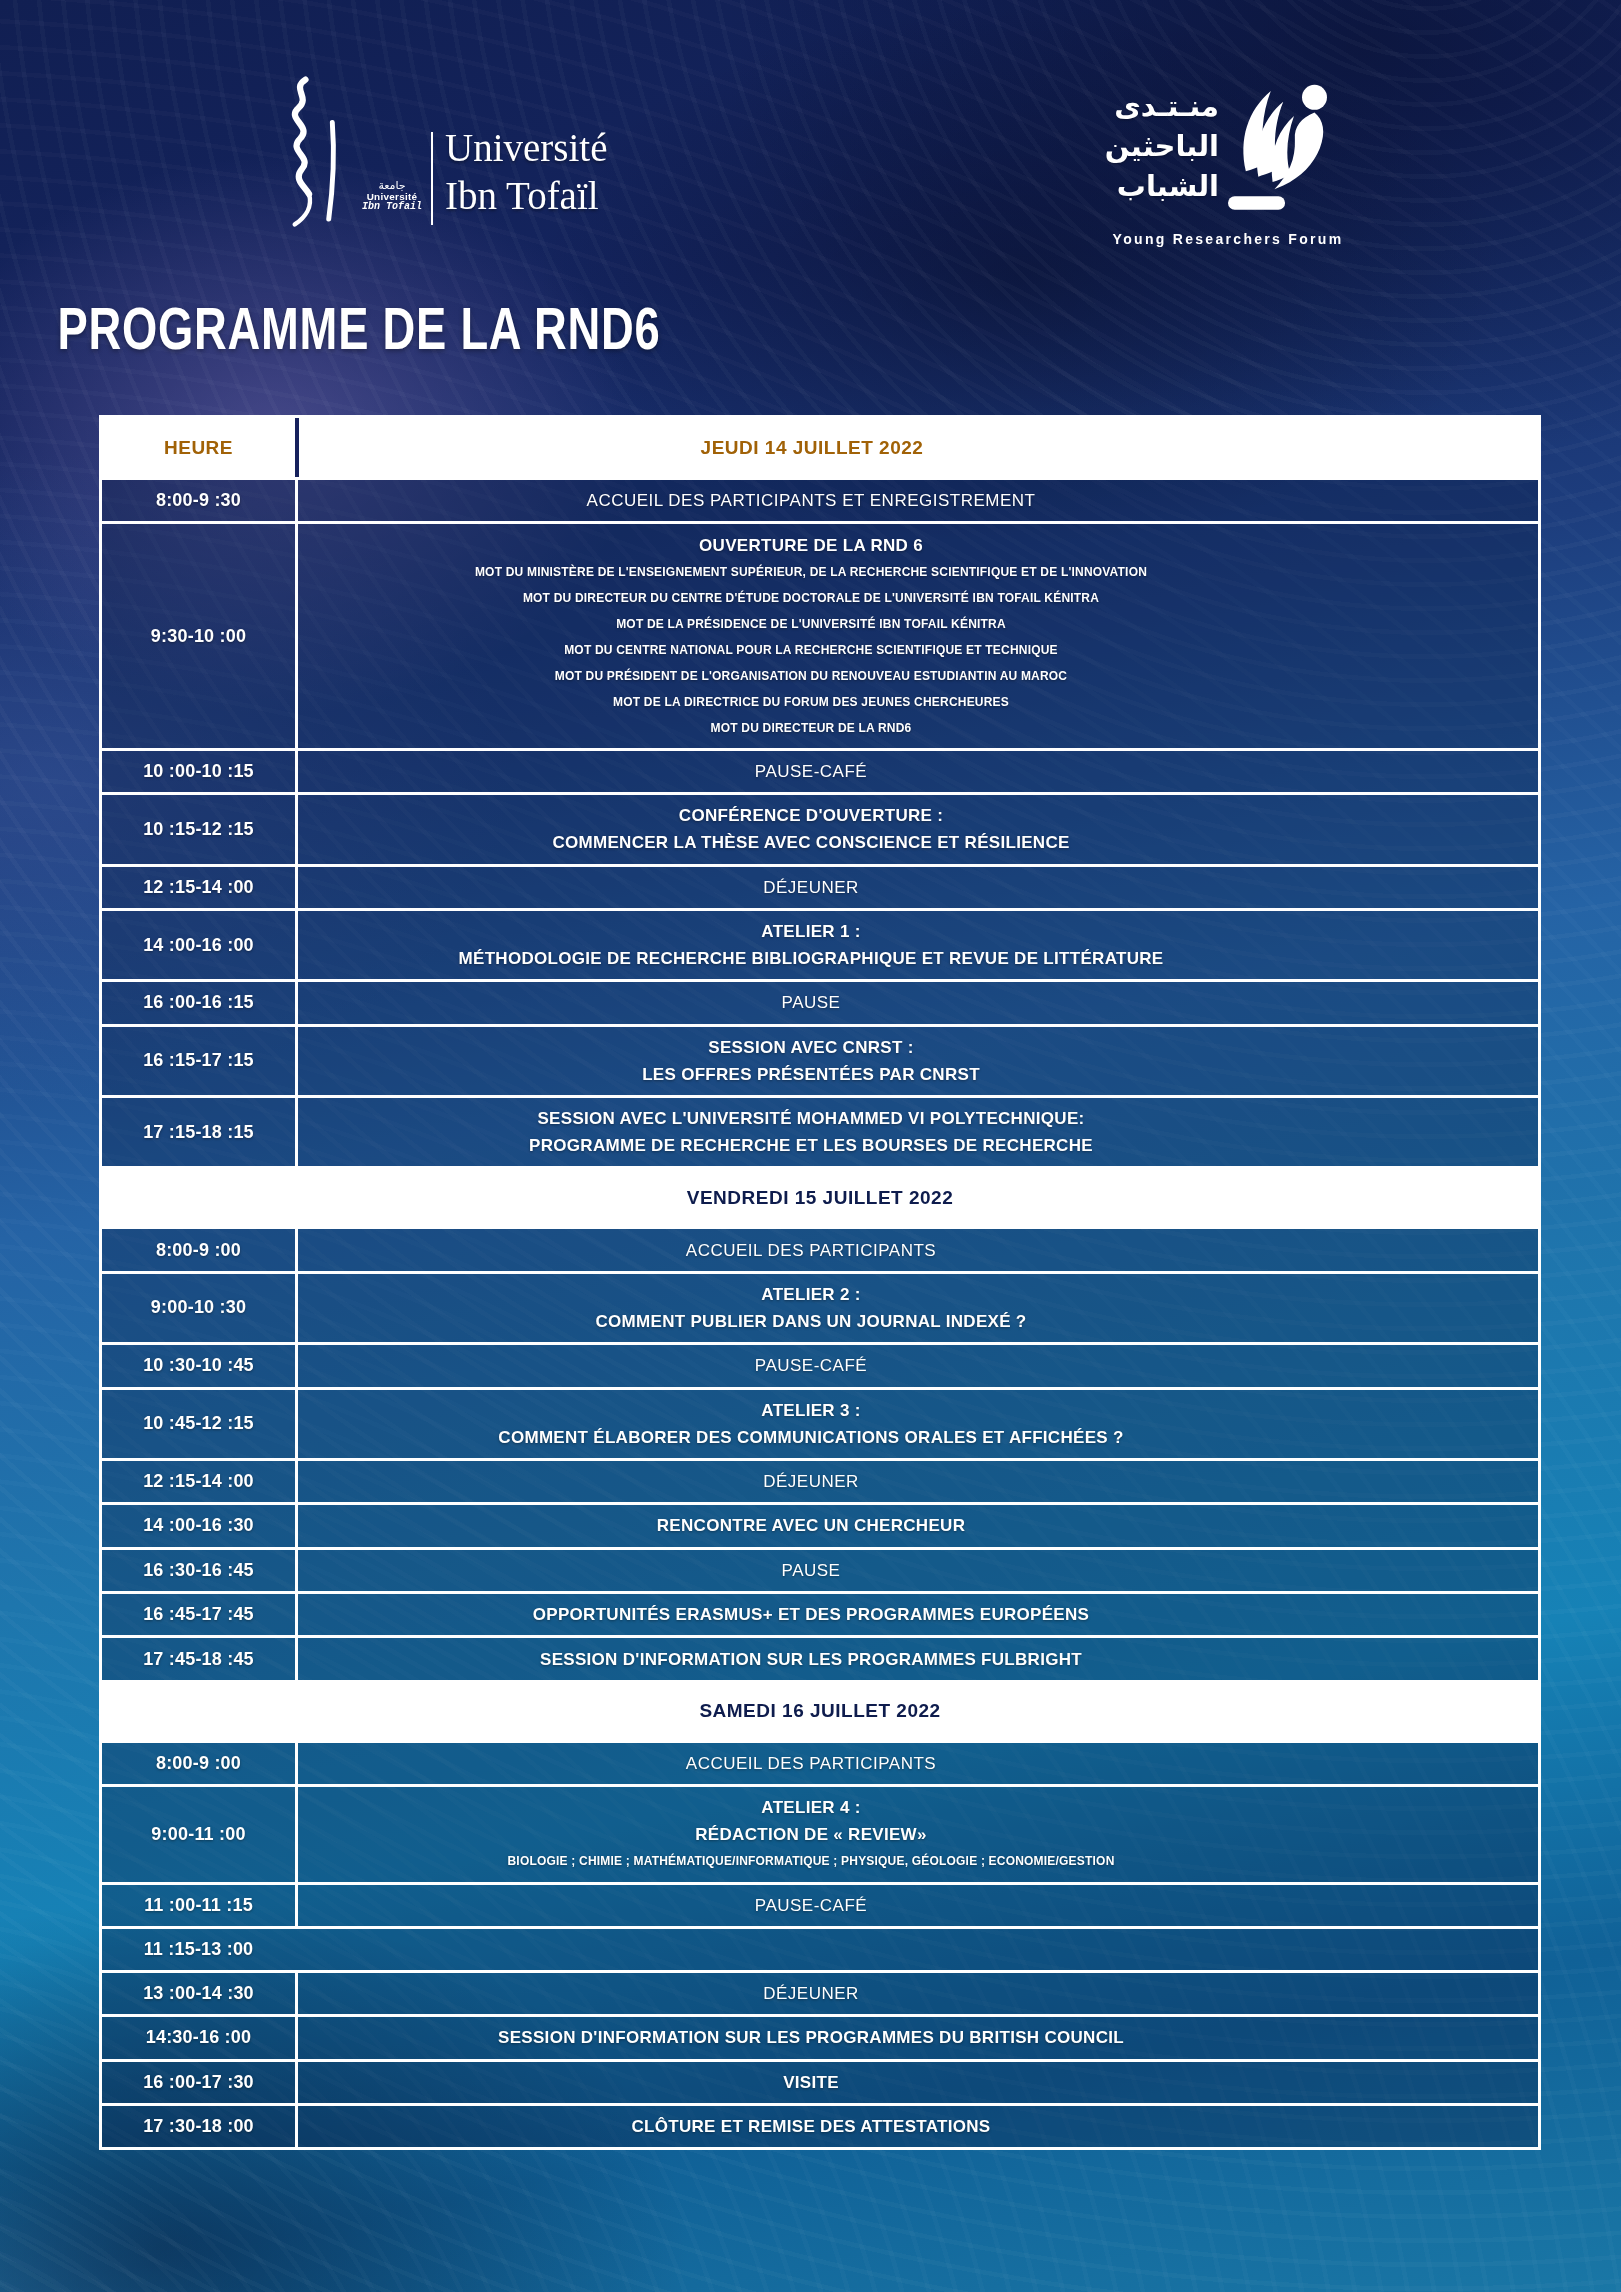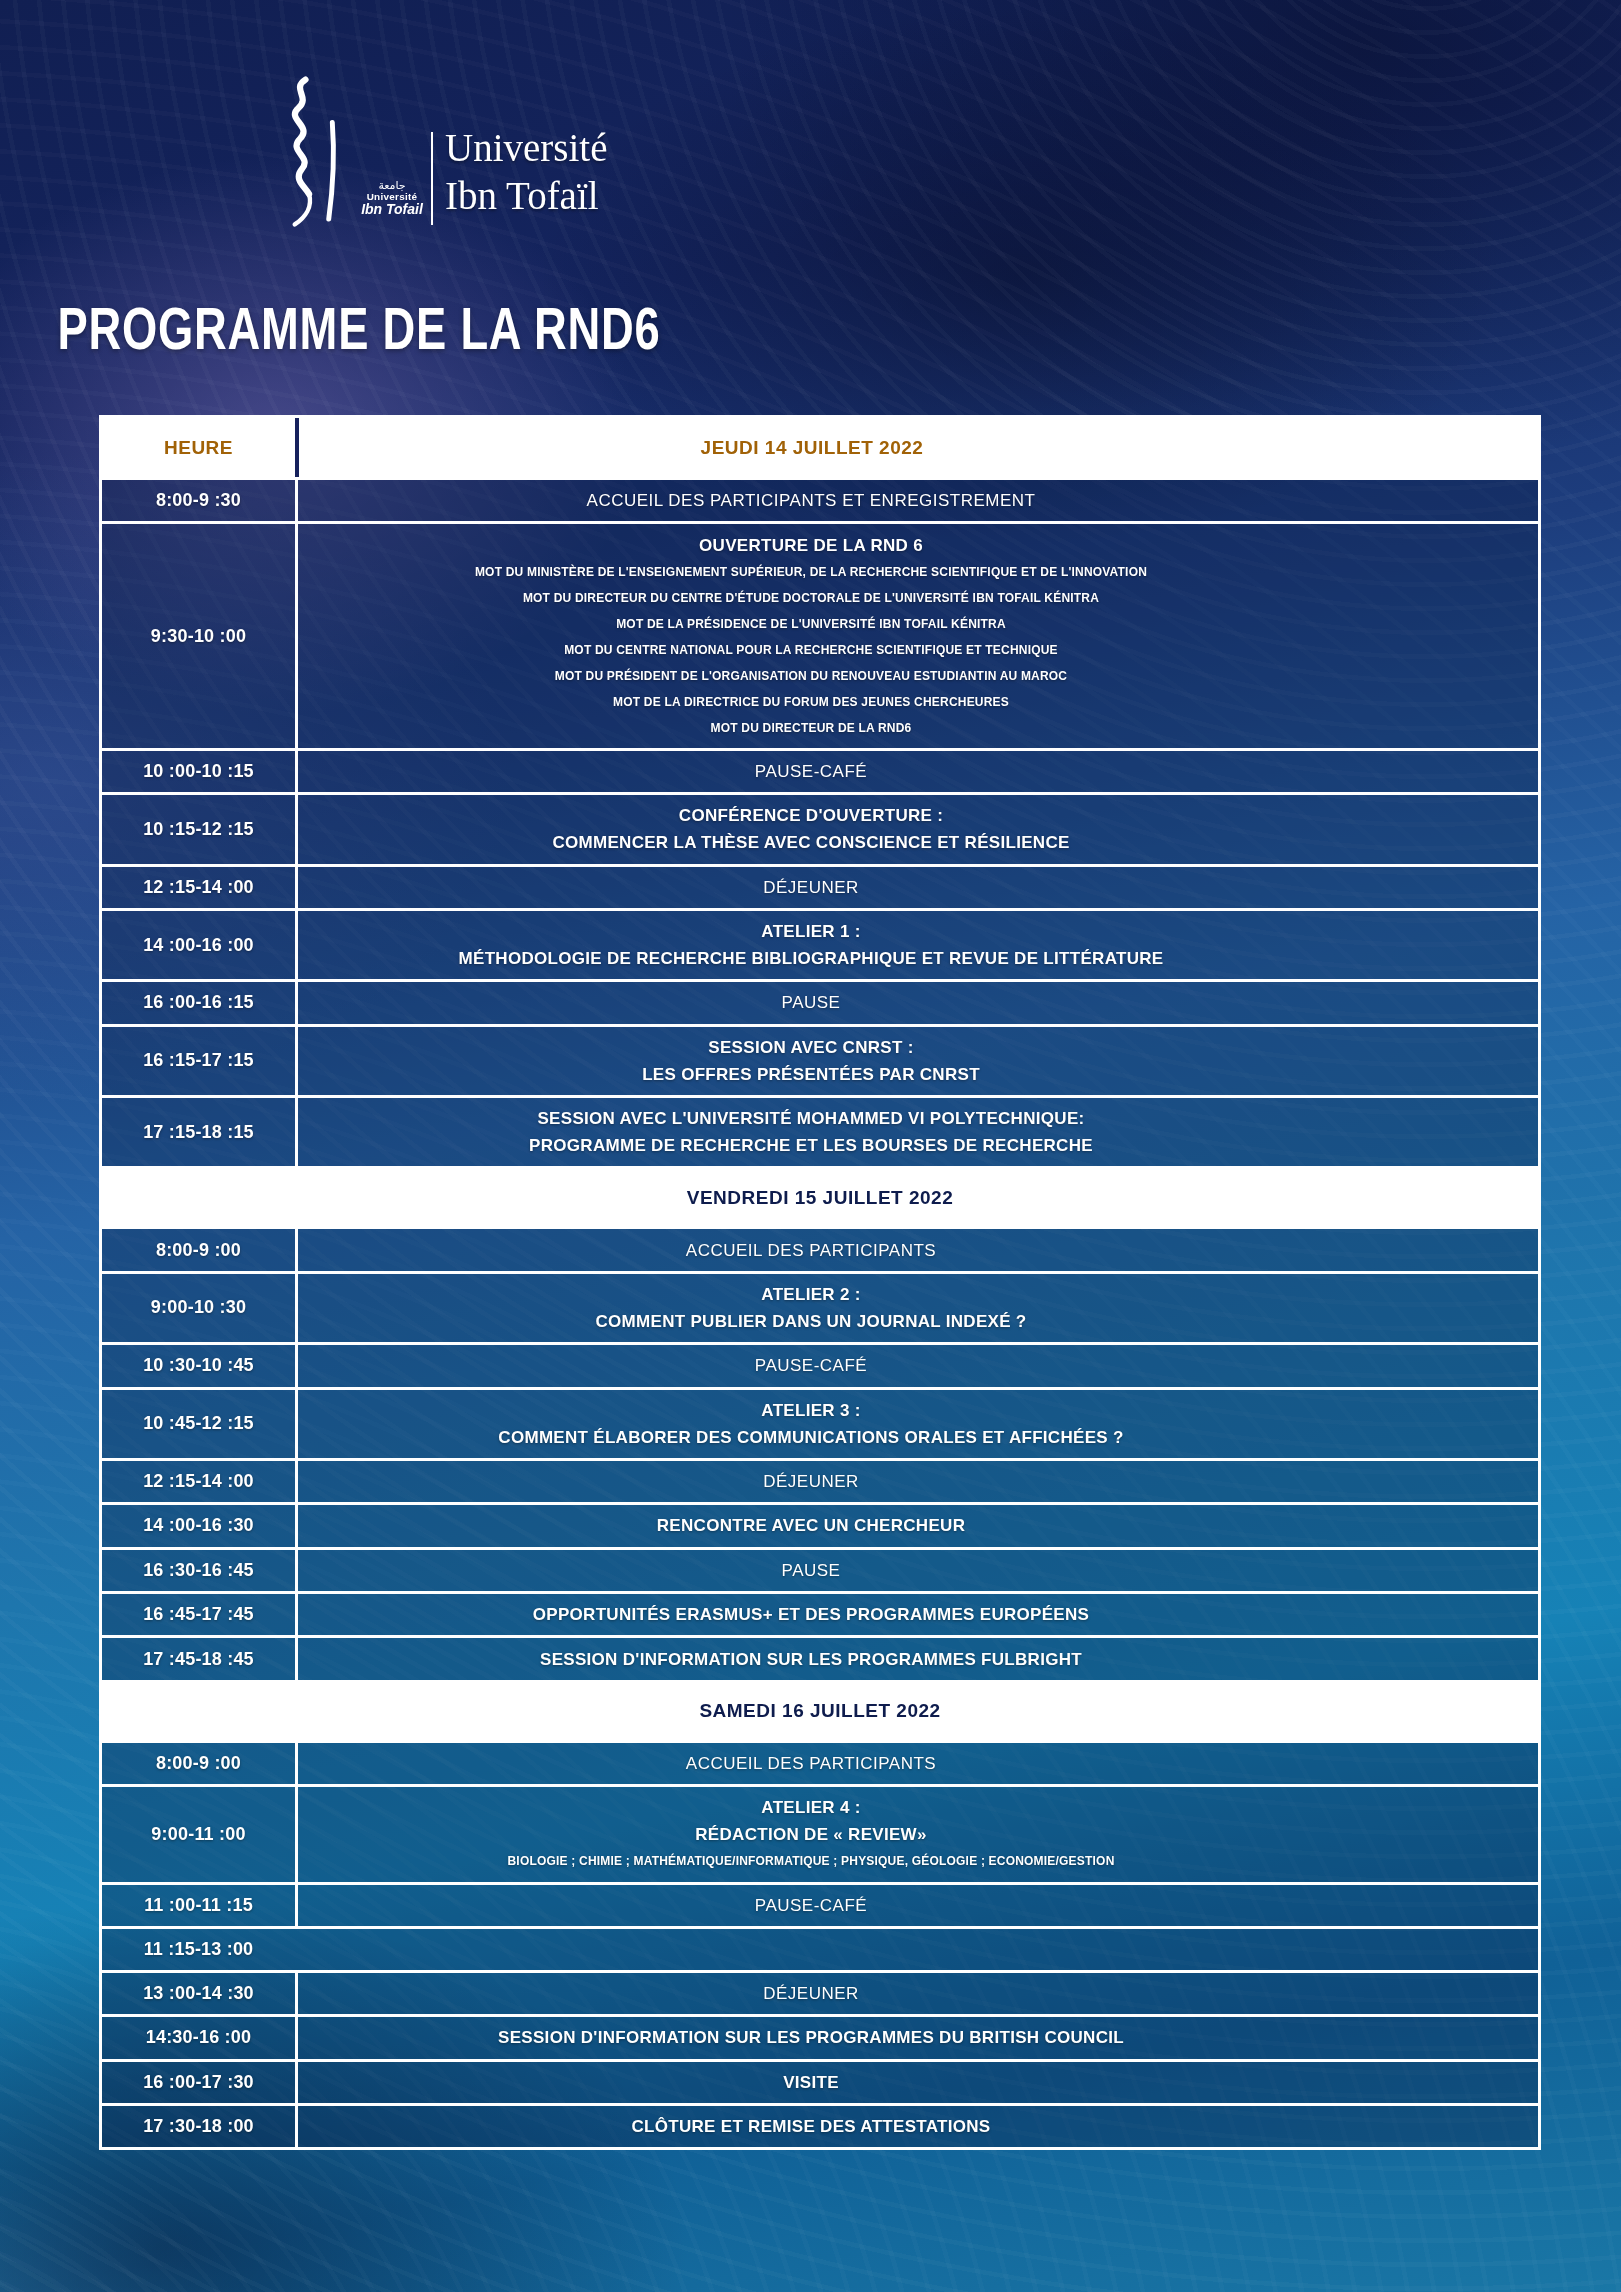--- a/index.html
+++ b/index.html
@@ -21,21 +21,21 @@
       repeating-radial-gradient(circle at 88% -6%, rgba(255,255,255,.05) 0 4.5px, rgba(255,255,255,0) 4.5px 24px),
       repeating-radial-gradient(circle at -8% 112%, rgba(255,255,255,.04) 0 4.5px, rgba(255,255,255,0) 4.5px 26px);
   }
 
   
   .uit{position:absolute;left:273px;top:76px;width:385px;height:161px;color:#fff;}
   .uit svg.callig{position:absolute;left:0;top:0;width:90px;height:152px;}
   .uit-small{position:absolute;left:86px;top:104px;width:66px;text-align:center;line-height:1.05;}
   .uit-small-ar{font-family:"DejaVu Sans",sans-serif;font-size:11px;}
   .uit-small-univ{font-size:9.9px;font-weight:700;letter-spacing:0.3px;}
-  .uit-small-script{font-family:Liberation Sans, sans-serif;font-style:italic;font-size:14px;font-weight:700;text-align:center;}
+  .uit-small-script{font-family:Liberation Mono, monospace;font-style:italic;font-size:10px;font-weight:700;text-align:center;}
   .uit-divider{position:absolute;left:158px;top:56px;width:2.2px;height:93px;background:#fff;}
   .uit-big{position:absolute;left:172px;top:48px;font-family:"Liberation Serif",serif;font-size:39px;line-height:48px;white-space:nowrap;text-shadow:0 1.8px 2.7px rgba(0,0,0,.35);}
 
   .yrf{position:absolute;left:1097px;top:82px;width:304px;height:184px;color:#fff;}
   .yrf-ar{position:absolute;left:0;top:3.6px;width:122px;text-align:right;font-family:"DejaVu Sans",sans-serif;font-weight:700;font-size:29px;line-height:40px;text-shadow:0 0.9px 2.7px rgba(0,0,0,.3);}
   .yrf svg.emblem{position:absolute;left:131px;top:0;width:107px;height:143px;}
   .yrf-caption{position:absolute;left:0;top:149px;width:262px;text-align:center;font-size:14px;font-weight:700;letter-spacing:2.3px;white-space:nowrap;}
 
   
   .title{position:absolute;left:0;top:297px;width:100%;text-align:left;color:#fff;}
@@ -79,20 +79,36 @@
       <div class="uit-small-univ">Université</div>
       <div class="uit-small-script">Ibn Tofail</div>
     </div>
     <div class="uit-divider"></div>
     <div class="uit-big">
       <div>Université</div>
       <div>Ibn Tofaïl</div>
     </div>
   </div>
 
+  <div class="yrf">
+    <div class="yrf-ar">
+      <div>منـتـدى</div>
+      <div>الباحثين</div>
+      <div>الشباب</div>
+    </div>
+    <svg class="emblem" viewBox="0 0 120 160">
+      <path d="M20,100 C12,64 22,32 48,10 C38,36 36,64 42,92 C34,95 26,98 20,100 Z" fill="#fff"></path>
+      <path d="M34,106 C28,72 38,42 62,22 C52,46 50,74 56,98 C48,101 40,104 34,106 Z" fill="#fff"></path>
+      <path d="M50,112 C46,82 54,56 74,38 C66,60 64,84 70,104 C63,107 56,110 50,112 Z" fill="#fff"></path>
+      <circle cx="97" cy="17" r="14" fill="#fff"></circle>
+      <path d="M97,34 C107,42 110,56 103,74 C96,92 82,106 62,116 L52,120 C68,104 76,86 75,64 C74,50 82,40 97,34 Z" fill="#fff"></path>
+      <rect x="0" y="128" width="64" height="15" rx="7.5" fill="#fff"></rect>
+    </svg>
+    <div class="yrf-caption">Young Researchers Forum</div>
+  </div>
 
   <div class="title">
     <span>PROGRAMME DE LA RND6</span>
   </div>
 
   <div class="schedule">
     <div class="row row-header">
       <div class="cell-time">
         <span class="hdr">HEURE</span>
       </div>

